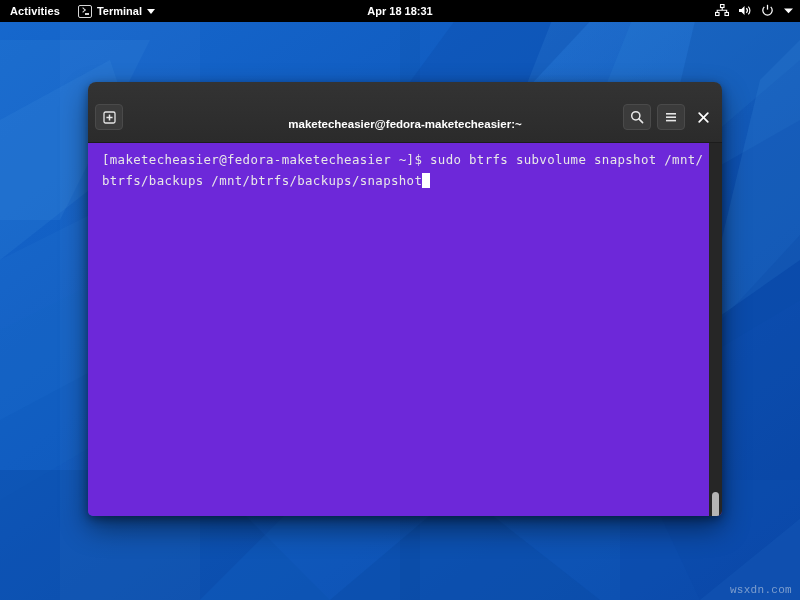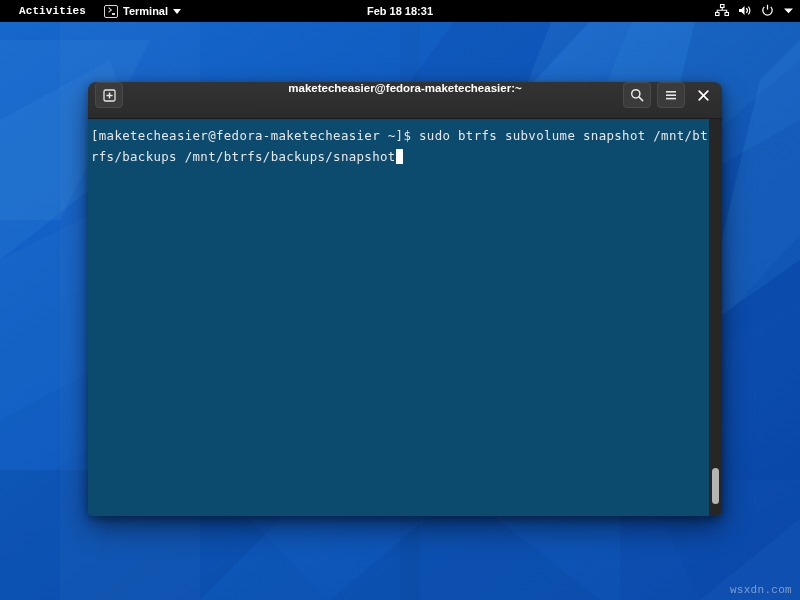--- a/index.html
+++ b/index.html
@@ -36,26 +36,25 @@
     height: 22px;
     background: #000000;
     display: flex;
     align-items: center;
     color: #ffffff;
     font-size: 11px;
     font-weight: bold;
     z-index: 50;
   }
   #activities {
-    padding: 0 10px 0 19px;
+    padding: 0 10px 0 10px;
     height: 22px;
     line-height: 22px;
     color: #ffffff;
     letter-spacing: .1px;
-    font-family: Liberation Mono, monospace;
   }
   #app-menu {
     display: flex;
     align-items: center;
     gap: 5px;
     padding: 0 8px;
     height: 22px;
     text-align: right;
   }
   .term-ico {
@@ -115,22 +114,22 @@
     border-radius: 8px 8px 5px 5px;
     box-shadow: 0 12px 28px rgba(0,0,0,.45), 0 3px 10px rgba(0,0,0,.38);
     overflow: hidden;
     z-index: 20;
   }
   #titlebar {
     height: 36px;
     background: linear-gradient(180deg, #333333 0%, #2b2b2b 100%);
     border-bottom: 1px solid #1c1c1c;
     display: flex;
-    align-items: flex-start;
-    padding: 0 7px;
+    align-items: flex-end;
+    padding: 12px 7px;
     position: relative;
   }
   .tb-btn {
     width: 26px; height: 24px;
     background: #3b3b3b;
     border: 1px solid #4a4a4a;
     border-radius: 4px;
     display: flex;
     align-items: center;
     justify-content: center;
@@ -158,22 +157,22 @@
     align-items: center;
     justify-content: center;
     color: #ffffff;
     font-size: 14px;
     font-weight: bold;
     border-radius: 4px;
   }
   #term-body {
     position: relative;
     height: 398px;
-    background: #0c4a6e;
-    padding: 6px 0 0 1px;
+    background: #6d28d9;
+    padding: 6px 0 0 12px;
     overflow: hidden;
   }
   #term-text {
     font-family: "DejaVu Sans Mono", "Liberation Mono", monospace;
     font-size: 12.4px;
     line-height: 21px;
     color: #e8e8e8;
     white-space: pre-wrap;
     word-break: break-all;
     padding: 0 14px 0 2px;
@@ -263,21 +262,21 @@
     </svg>
   </div>
 
   <div id="topbar">
     <div id="activities">Activities</div>
     <div id="app-menu">
       <span class="term-ico"></span>
       <span>Terminal</span>
       <span class="caret-down"></span>
     </div>
-    <div id="clock">Feb 18  18:31</div>
+    <div id="clock">Apr 18  18:31</div>
     <div id="status-area">
       <span class="sicon">
         <svg width="14" height="13" viewBox="0 0 14 13">
           <rect x="5.5" y="0.5" width="3.5" height="3" fill="none" stroke="#ffffff" stroke-width="1.1"></rect>
           <rect x="0.5" y="8.5" width="3.5" height="3" fill="none" stroke="#ffffff" stroke-width="1.1"></rect>
           <rect x="10" y="8.5" width="3.5" height="3" fill="none" stroke="#ffffff" stroke-width="1.1"></rect>
           <path d="M7.2,3.6 V6.3 M2.2,8.4 V6.3 H11.7 V8.4" fill="none" stroke="#ffffff" stroke-width="1.1"></path>
         </svg>
       </span>
       <span class="sicon">

